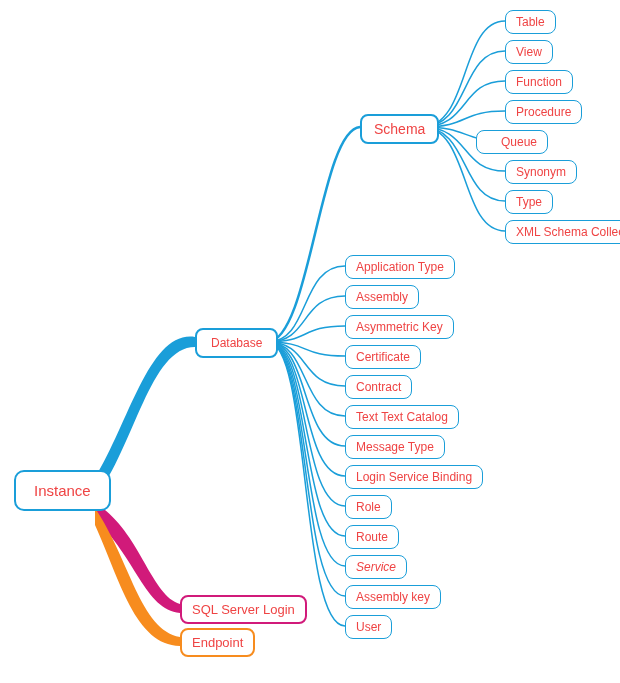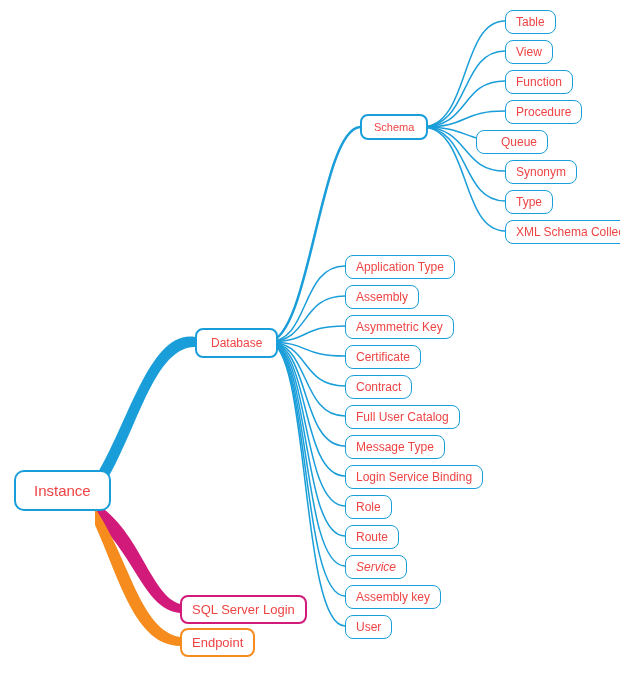--- a/index.html
+++ b/index.html
@@ -32,21 +32,21 @@
     padding: 10px 18px;
     font-size: 15px;
   }
   .node.db {
     border: 2px solid #1a9ed9;
     font-size: 12px;
     padding: 6px 14px;
   }
   .node.schema {
     border: 2px solid #1a9ed9;
-    font-size: 11px;
+    font-size: 14px;
     padding: 5px 12px;
   }
   .node.leaf-blue {
     border: 1.5px solid #1a9ed9;
   }
   .node.login {
     border: 2px solid #d11a7a;
     font-size: 13px;
     padding: 5px 10px;
   }
@@ -135,25 +135,25 @@
 </div>
 <div class="node leaf-blue" style="left:345px; top:285px;">
   <span>Assembly</span>
 </div>
 <div class="node leaf-blue" style="left:345px; top:315px;">
   <span>Asymmetric Key</span>
 </div>
 <div class="node leaf-blue" style="left:345px; top:345px;">
   <span>Certificate</span>
 </div>
-<div class="node leaf-blue" style="left:345px; top:375px;border-radius:9px;">
+<div class="node leaf-blue" style="left:345px; top:375px;">
   <span>Contract</span>
 </div>
 <div class="node leaf-blue" style="left:345px; top:405px;">
-  <span>Full User Catalog</span>
+  <span>Text Text Catalog</span>
 </div>
 <div class="node leaf-blue" style="left:345px; top:435px;">
   <span>Message Type</span>
 </div>
 <div class="node leaf-blue" style="left:345px; top:465px;">
   <span>Login Service Binding</span>
 </div>
 <div class="node leaf-blue" style="left:345px; top:495px;">
   <span>Role</span>
 </div>

